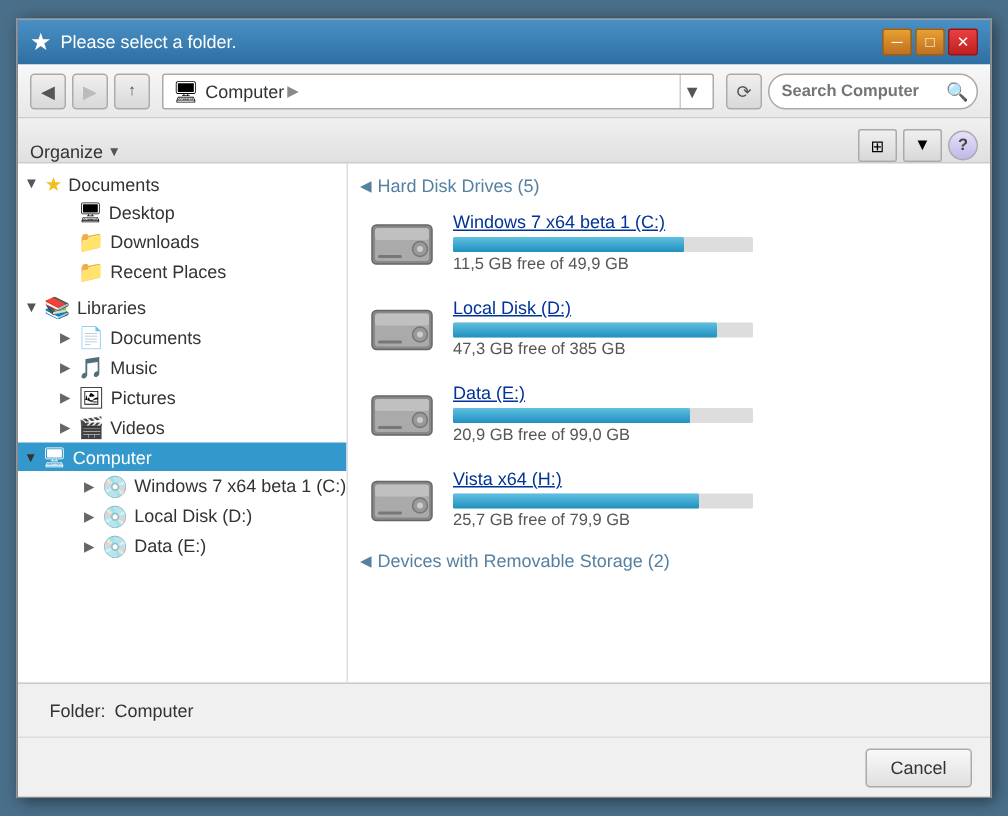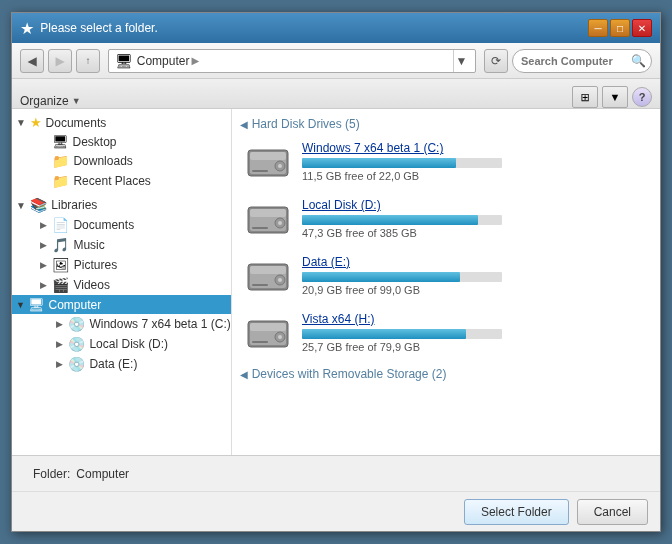--- a/index.html
+++ b/index.html
@@ -453,21 +453,21 @@
       <rect x="6" y="10" width="36" height="8" rx="2" fill="#c0c0c0"></rect>
       <circle cx="36" cy="24" r="5" fill="#999" stroke="#777" stroke-width="1"></circle>
       <circle cx="36" cy="24" r="2" fill="#ccc"></circle>
       <rect x="8" y="28" width="16" height="2" rx="1" fill="#777"></rect>
     </svg></div>
       <div class="drive-info">
         <div class="drive-name">Windows 7 x64 beta 1 (C:)</div>
         <div class="drive-bar-bg">
           <div class="drive-bar-fill" style="width:77%;"></div>
         </div>
-        <div class="drive-size">11,5 GB free of 22,0 GB</div>
+        <div class="drive-size">11,5 GB free of 49,9 GB</div>
       </div>
           </div>
           <div class="drive-item">
             <div class="drive-icon"><svg width="48" height="40" viewBox="0 0 48 40" xmlns="http://www.w3.org/2000/svg">
       <rect x="4" y="8" width="40" height="26" rx="3" fill="#888" stroke="#666" stroke-width="1"></rect>
       <rect x="6" y="10" width="36" height="22" rx="2" fill="#aaa"></rect>
       <rect x="6" y="10" width="36" height="8" rx="2" fill="#c0c0c0"></rect>
       <circle cx="36" cy="24" r="5" fill="#999" stroke="#777" stroke-width="1"></circle>
       <circle cx="36" cy="24" r="2" fill="#ccc"></circle>
       <rect x="8" y="28" width="16" height="2" rx="1" fill="#777"></rect>
@@ -522,16 +522,15 @@
       </div>
     </div>
   </div>
 
   <div class="bottom-bar">
     <span class="folder-label">Folder:</span>
     <span class="folder-value">Computer</span>
   </div>
 
   <div class="buttons-bar">
-    <button class="dialog-btn primary">Select Folder</button>
     <button class="dialog-btn">Cancel</button>
   </div>
 </div>
 
 </body></html>

